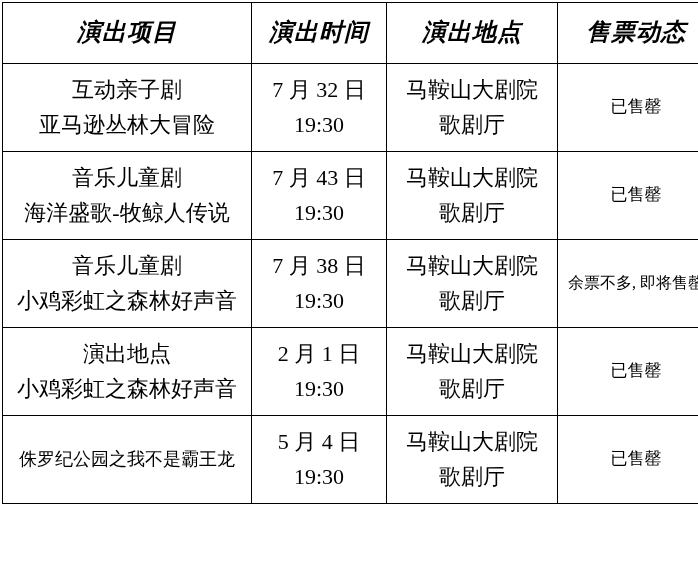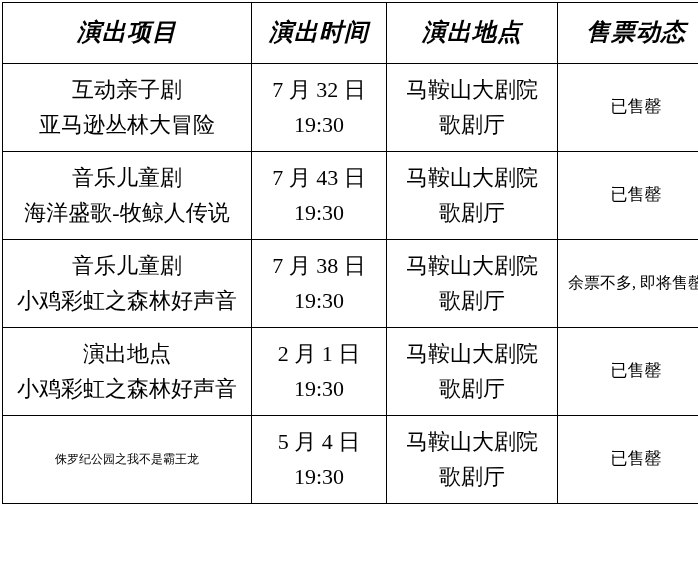--- a/index.html
+++ b/index.html
@@ -56,21 +56,21 @@
     white-space: nowrap;
   }
   .status-cell {
     font-size: 17px;
   }
   .status-narrow {
     font-size: 16px;
     letter-spacing: 0px;
   }
   .item-single {
-    font-size: 12px;
+    font-size: 18px;
   }
 </style>
 </head>
 <body>
 
 <div class="sheet">
   <table class="perf-table">
     <thead>
       <tr>
         <td class="col-item">演出项目</td>

